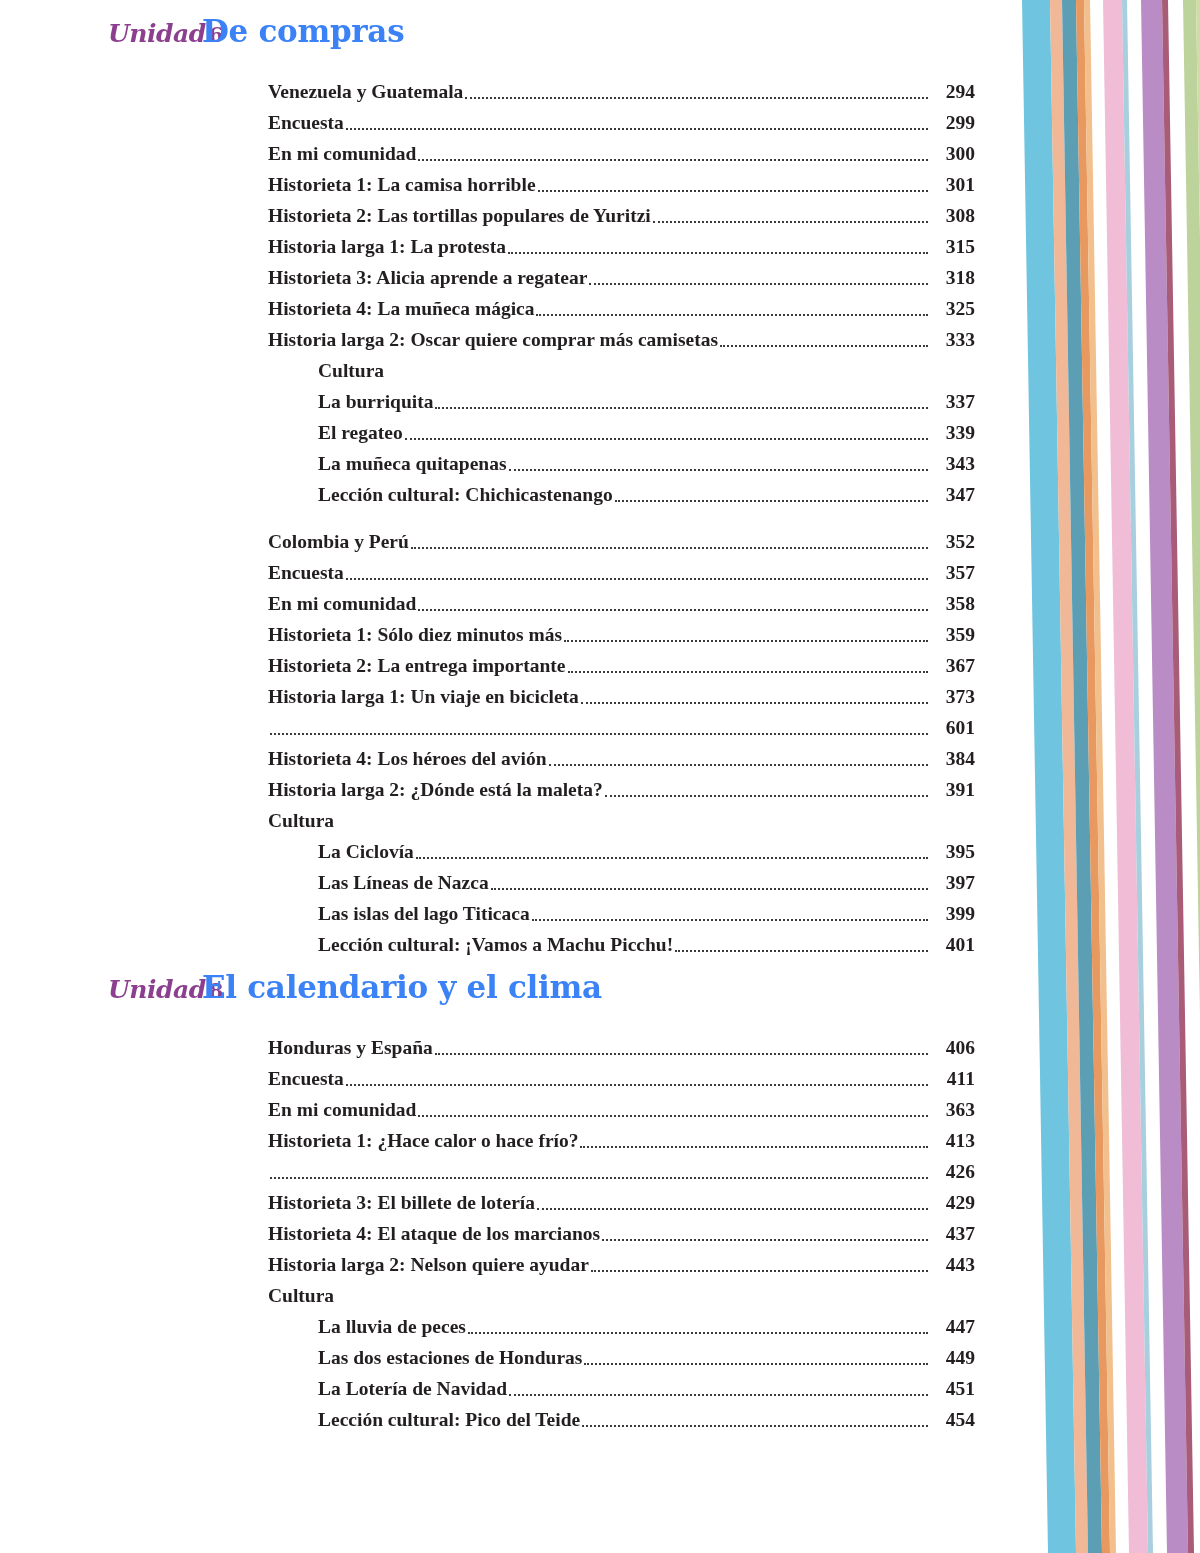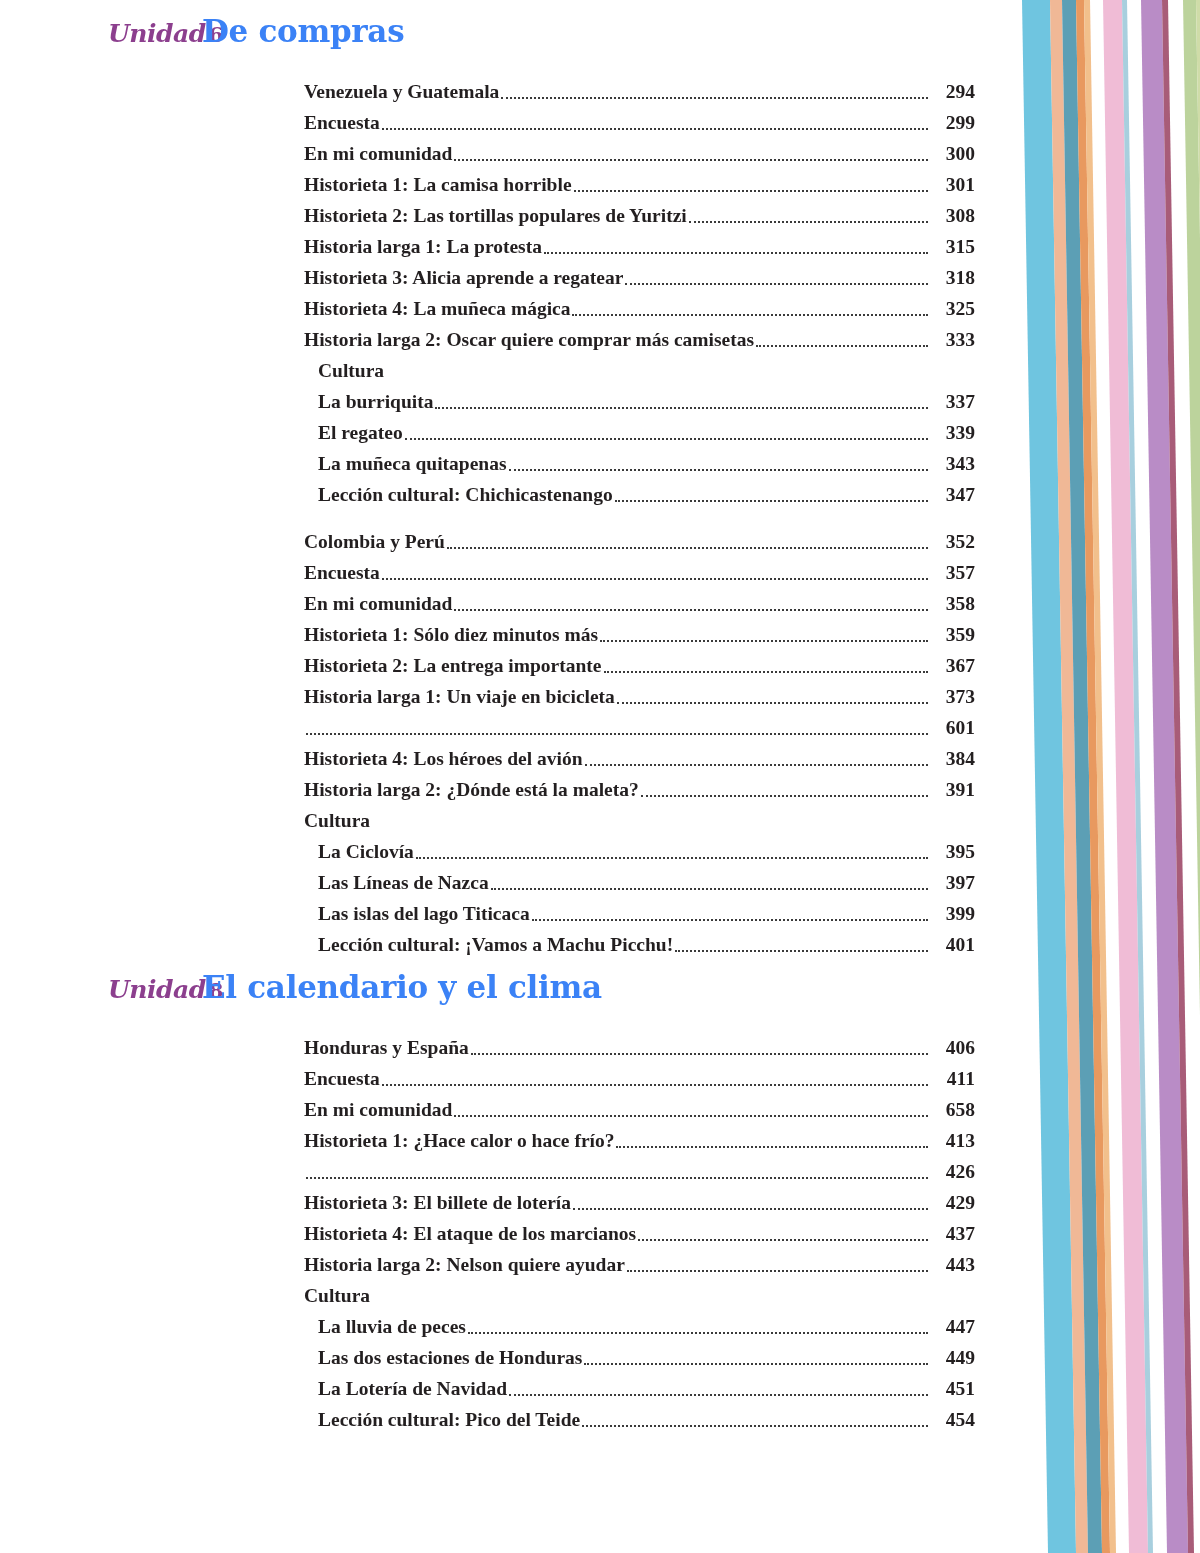--- a/index.html
+++ b/index.html
@@ -75,21 +75,21 @@
 
   .entry {
     display: flex;
     align-items: flex-end;
     height: 31px;
     font-size: 19.5px;
     font-weight: bold;
     color: #231f20;
     white-space: nowrap;
   }
-  .entry.lvl1 { padding-left: 228px; margin-left: 36px; }
+  .entry.lvl1 { padding-left: 228px; }
   .entry.lvl2 { padding-left: 278px; }
 
   .entry .label {
     flex: 0 0 auto;
     line-height: 1.15;
   }
   .entry .leader {
     flex: 1 1 auto;
     min-width: 6px;
     margin: 0 1px 4px 2px;
@@ -315,21 +315,21 @@
           <span class="page">406</span>
         </div>
         <div class="entry lvl1">
           <span class="label">Encuesta</span>
           <span class="leader"></span>
           <span class="page">411</span>
         </div>
         <div class="entry lvl1">
           <span class="label">En mi comunidad</span>
           <span class="leader"></span>
-          <span class="page">658</span>
+          <span class="page">363</span>
         </div>
         <div class="entry lvl1">
           <span class="label">Historieta 1: ¿Hace calor o hace frío?</span>
           <span class="leader"></span>
           <span class="page">413</span>
         </div>
         <div class="entry lvl1">
           <span class="leader"></span>
           <span class="page">426</span>
         </div>

